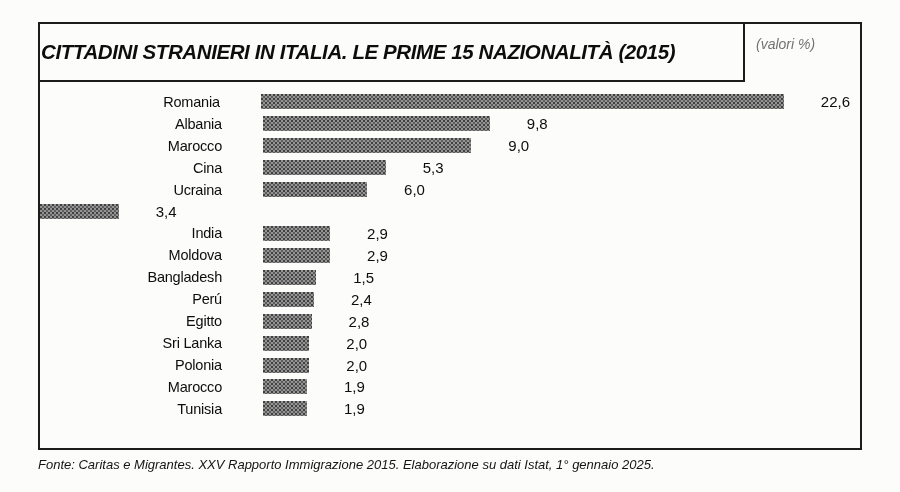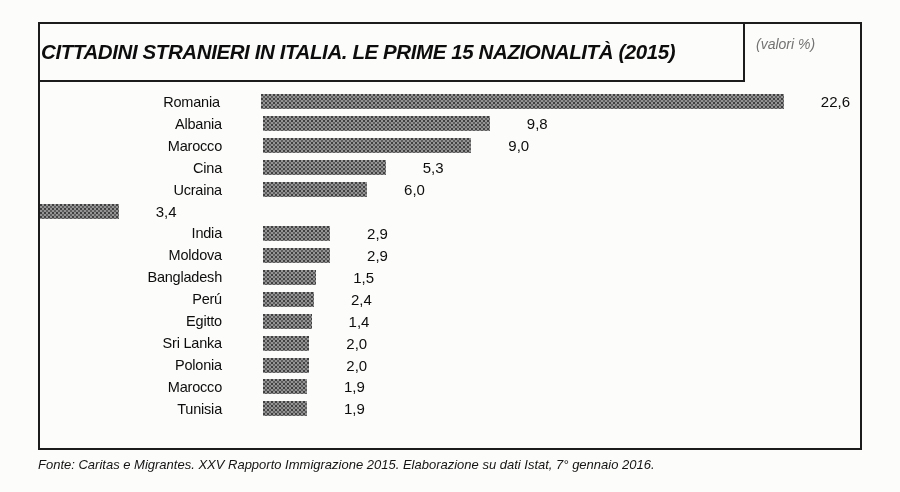--- a/index.html
+++ b/index.html
@@ -177,21 +177,21 @@
 
   <div class="row">
     <span class="cat">Perú</span>
     <div class="bar" style="width: 50.9px;"></div>
     <span class="val">2,4</span>
   </div>
 
   <div class="row">
     <span class="cat">Egitto</span>
     <div class="bar" style="width: 48.6px;"></div>
-    <span class="val">1,4</span>
+    <span class="val">2,8</span>
   </div>
 
   <div class="row">
     <span class="cat">Sri Lanka</span>
     <div class="bar" style="width: 46.3px;"></div>
     <span class="val">2,0</span>
   </div>
 
   <div class="row">
     <span class="cat">Polonia</span>
@@ -205,15 +205,15 @@
     <span class="val">1,9</span>
   </div>
 
   <div class="row">
     <span class="cat">Tunisia</span>
     <div class="bar" style="width: 44px;"></div>
     <span class="val">1,9</span>
   </div>
 </div>
 
-  <div class="source-line">Fonte: Caritas e Migrantes. XXV Rapporto Immigrazione 2015. Elaborazione su dati Istat, 7° gennaio 2016.</div>
+  <div class="source-line">Fonte: Caritas e Migrantes. XXV Rapporto Immigrazione 2015. Elaborazione su dati Istat, 1° gennaio 2025.</div>
 
 </div>
 
 </body></html>

